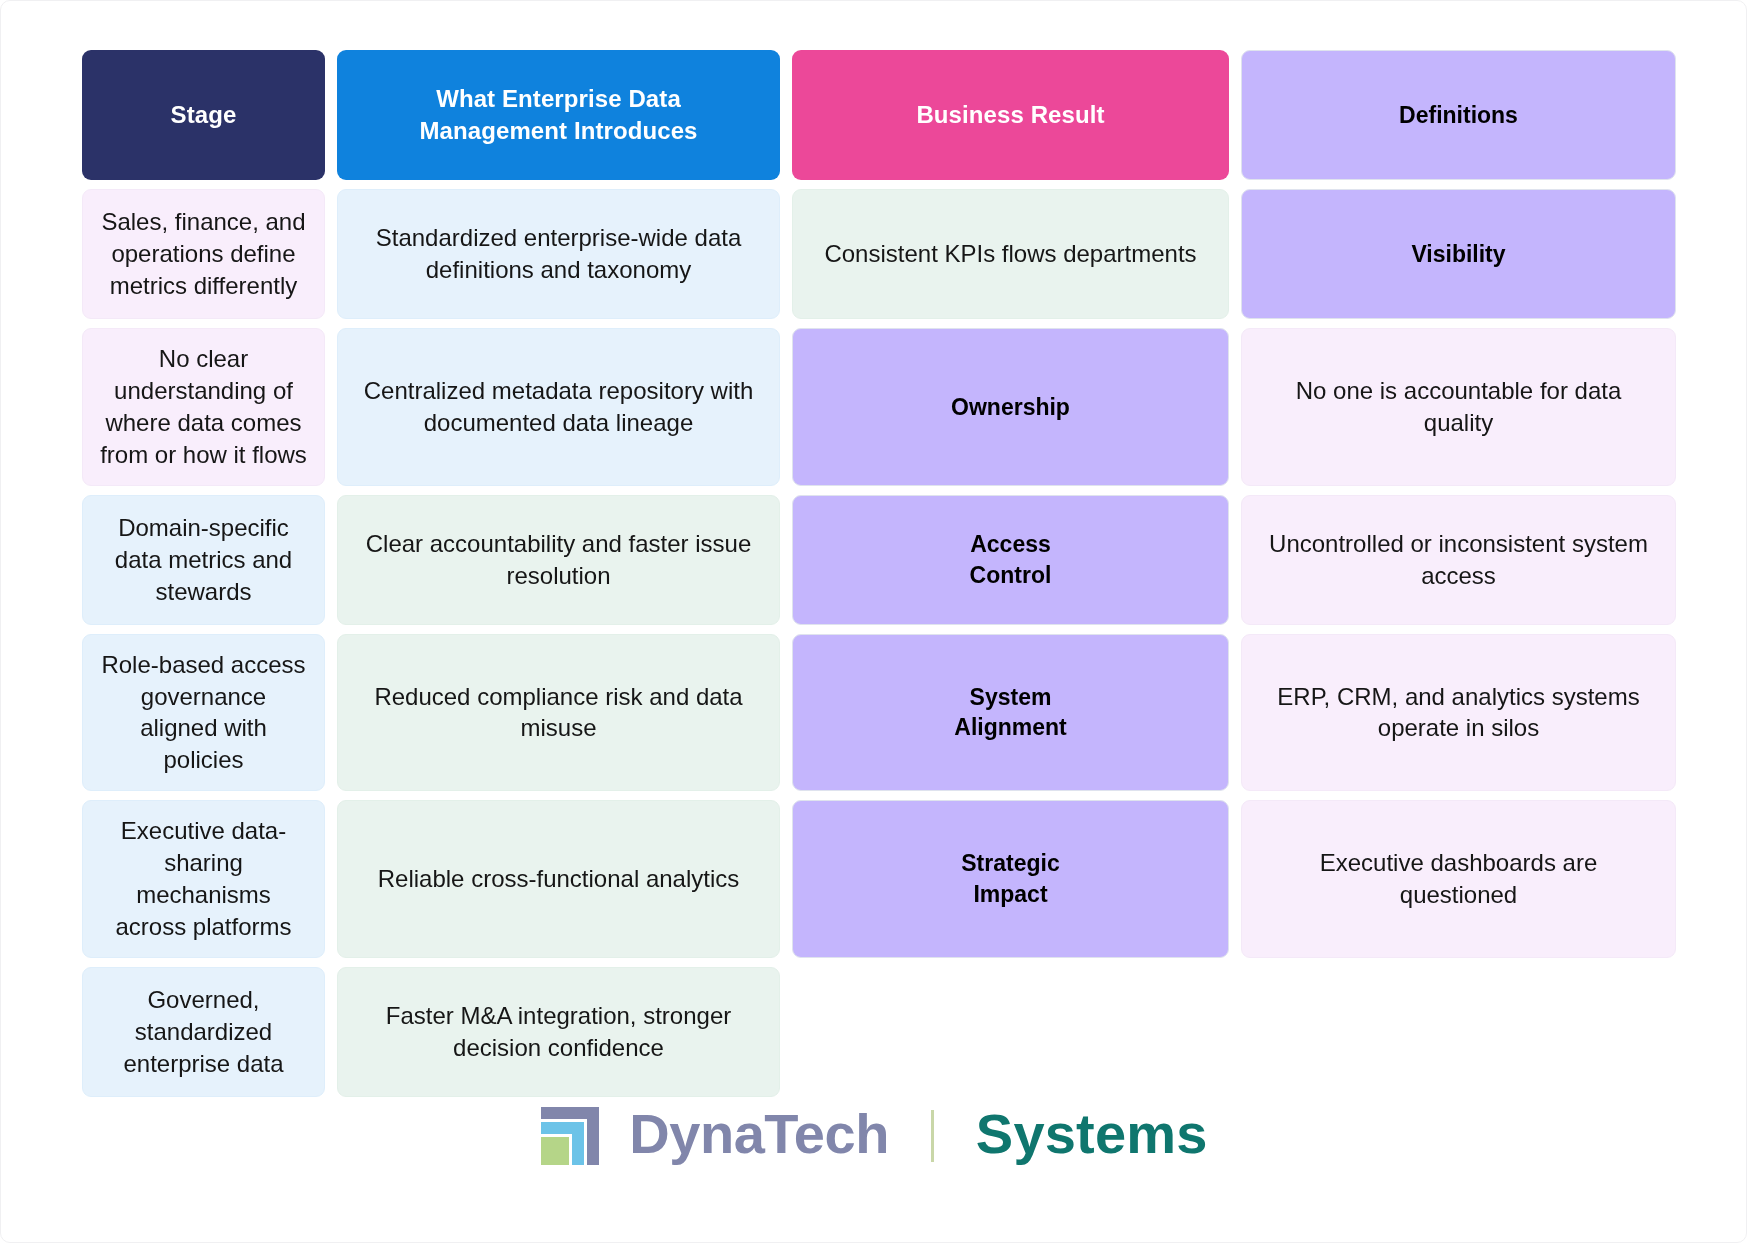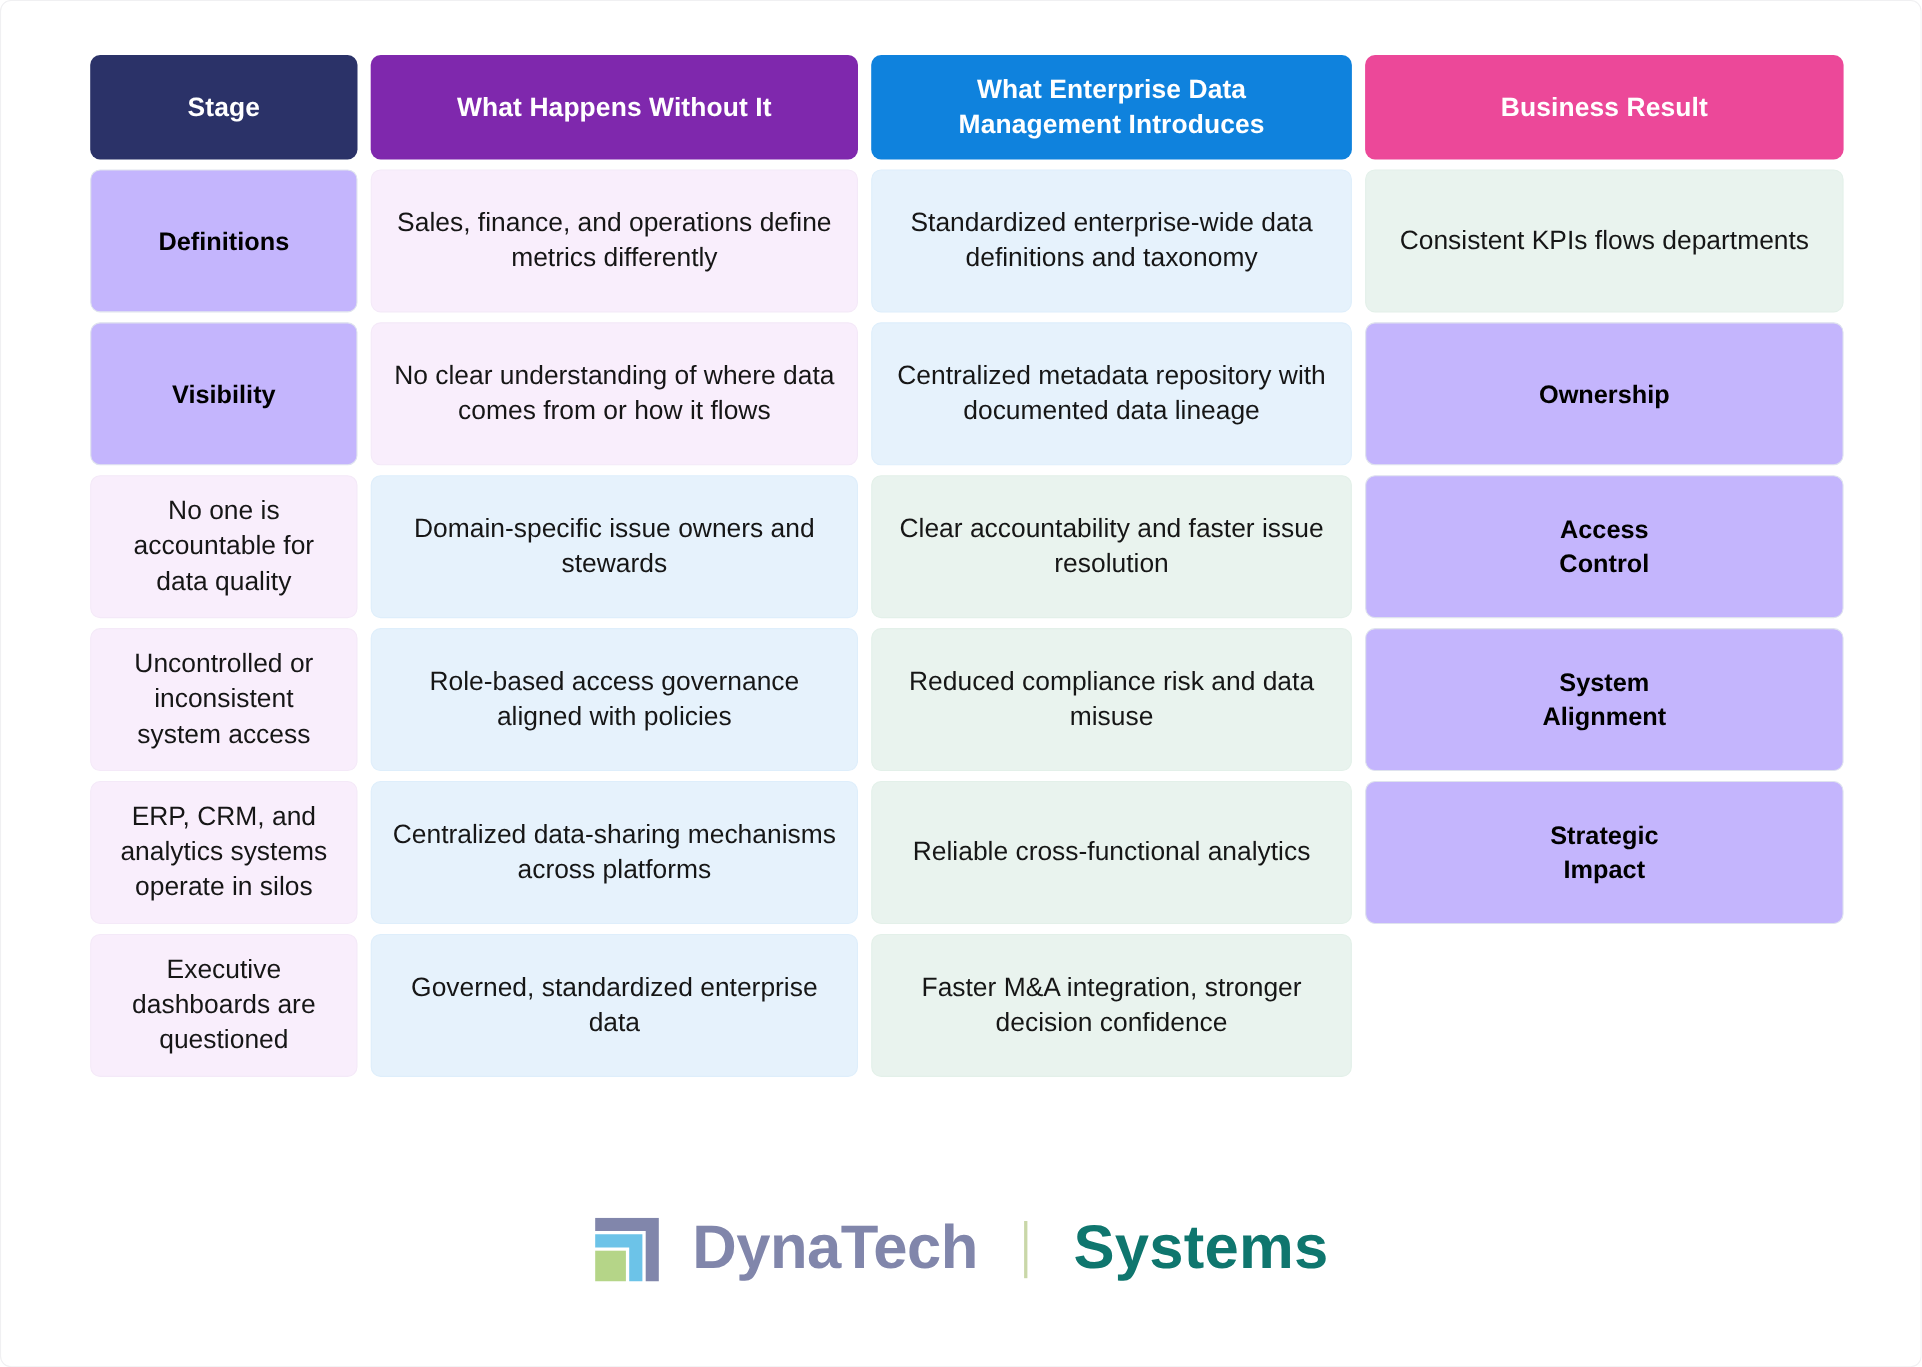--- a/index.html
+++ b/index.html
@@ -131,23 +131,20 @@
 </head>
 <body>
 
 <div id="page">
 
   <div id="matrix">
 
     <div class="hcell h0">
       <span class="cell-text">Stage</span>
     </div>
-    <div class="hcell h1">
-      <span class="cell-text">What Happens Without It</span>
-    </div>
     <div class="hcell h2">
       <span class="cell-text">What Enterprise Data
 Management Introduces</span>
     </div>
     <div class="hcell h3">
       <span class="cell-text">Business Result</span>
     </div>
 
     <div class="cell c0">
       <span class="cell-text">Definitions</span>
@@ -172,21 +169,21 @@
       <span class="cell-text">Centralized metadata repository with documented data lineage</span>
     </div>
 
     <div class="cell c0">
       <span class="cell-text">Ownership</span>
     </div>
     <div class="cell c1">
       <span class="cell-text">No one is accountable for data quality</span>
     </div>
     <div class="cell c2">
-      <span class="cell-text">Domain-specific issue owners and stewards</span>
+      <span class="cell-text">Domain-specific data metrics and stewards</span>
     </div>
     <div class="cell c3">
       <span class="cell-text">Clear accountability and faster issue resolution</span>
     </div>
 
     <div class="cell c0">
       <span class="cell-text">Access
 Control</span>
     </div>
     <div class="cell c1">
@@ -200,21 +197,21 @@
     </div>
 
     <div class="cell c0">
       <span class="cell-text">System
 Alignment</span>
     </div>
     <div class="cell c1">
       <span class="cell-text">ERP, CRM, and analytics systems operate in silos</span>
     </div>
     <div class="cell c2">
-      <span class="cell-text">Centralized data-sharing mechanisms across platforms</span>
+      <span class="cell-text">Executive data-sharing mechanisms across platforms</span>
     </div>
     <div class="cell c3">
       <span class="cell-text">Reliable cross-functional analytics</span>
     </div>
 
     <div class="cell c0">
       <span class="cell-text">Strategic
 Impact</span>
     </div>
     <div class="cell c1">

